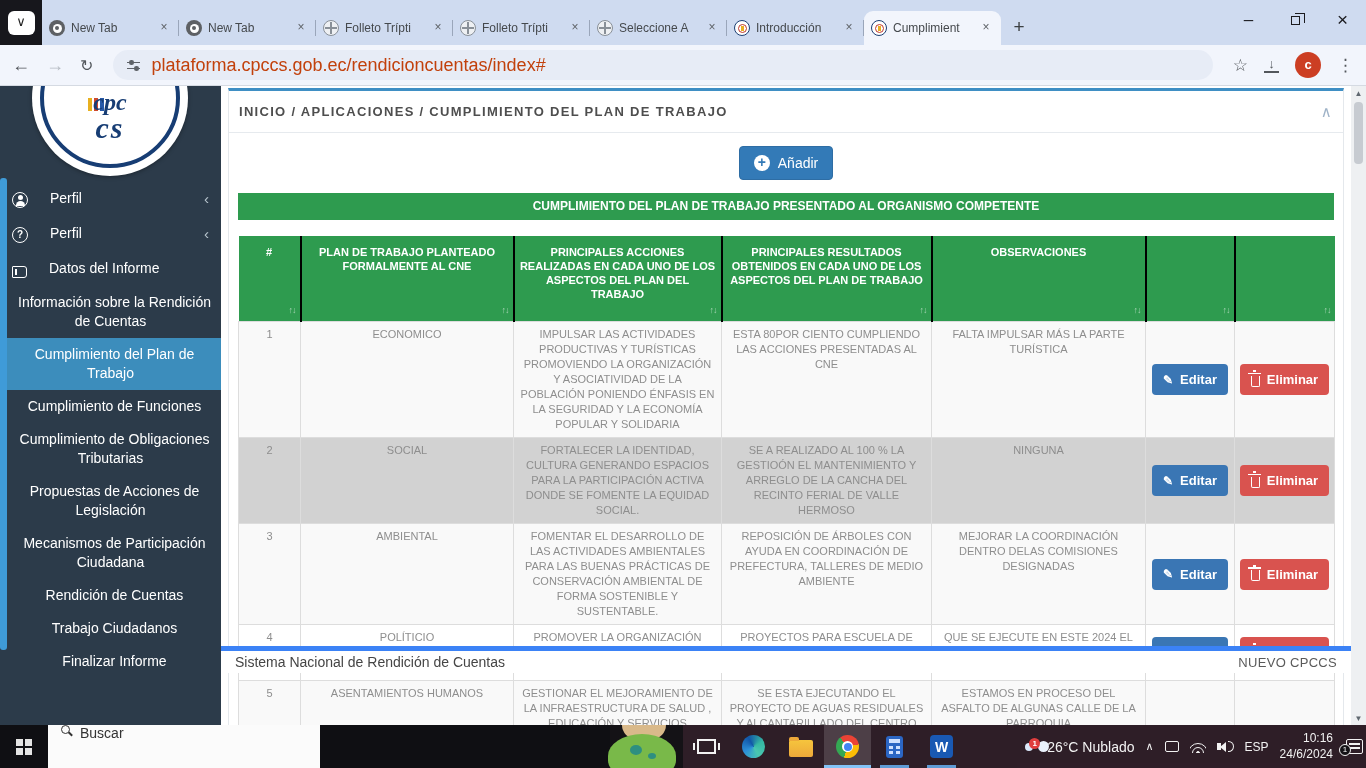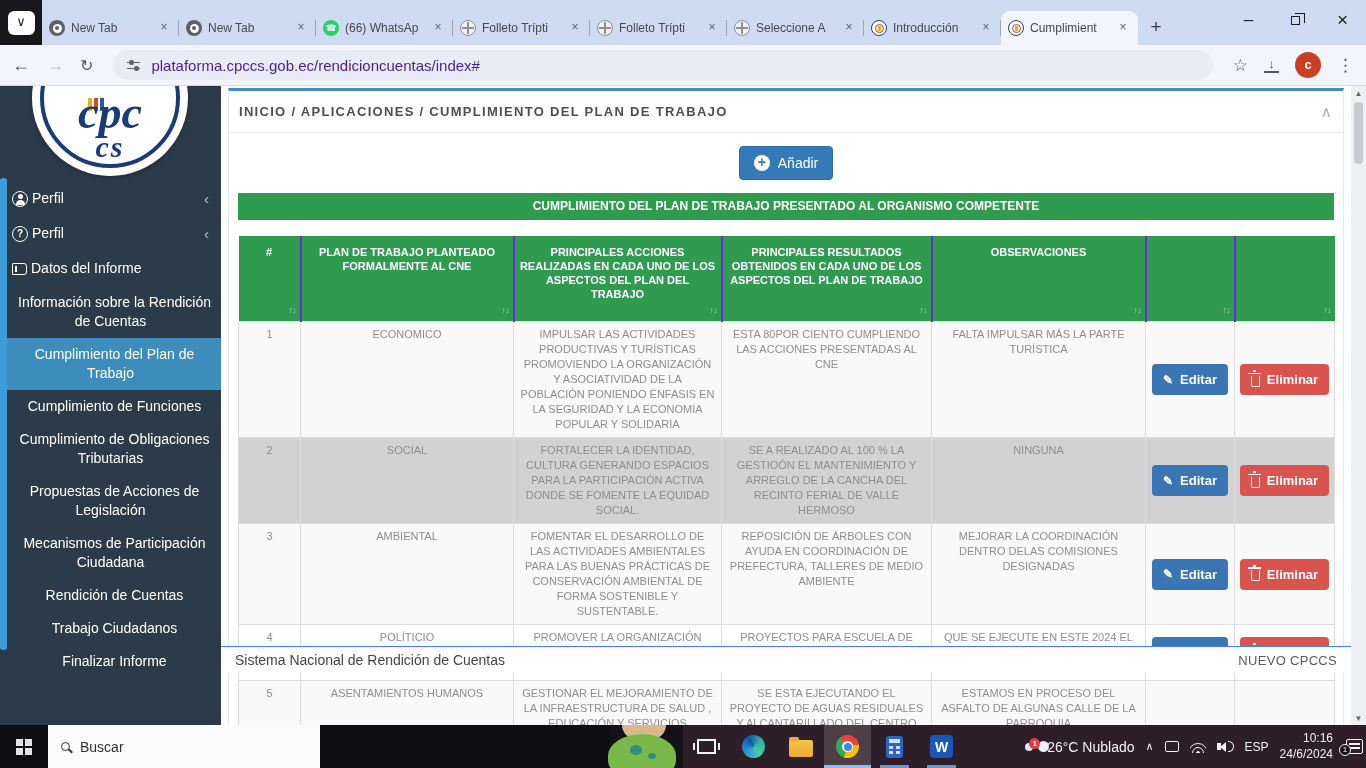--- a/index.html
+++ b/index.html
@@ -43,39 +43,39 @@
   
   .toolbar { position:absolute; top:45px; left:0; right:0; height:41px; background:#f2f5fc; border-bottom:1px solid #d5dae2; display:flex; align-items:center; padding:0 12px; gap:16px; }
   .nav-ic { font-size:18px; color:#53575c; }
   .nav-ic.back::after { content:'←'; }
   .nav-ic.fwd { color:#b7bcc3; } .nav-ic.fwd::after { content:'→'; }
   .nav-ic.reload { font-size:16px; } .nav-ic.reload::after { content:'↻'; }
   .omnibox { flex:1; height:30px; background:#e7ecf6; border-radius:15px; display:flex; align-items:center; padding:0 14px; gap:11px; margin:0 4px; }
   .tune { width:13px; height:11px; position:relative; }
   .tune::before { content:''; position:absolute; left:0; right:0; top:2px; height:1.8px; background:#5f6368; box-shadow:0 6px 0 #5f6368; }
   .tune::after { content:''; position:absolute; top:0.5px; left:2px; width:4.5px; height:4.5px; border-radius:50%; background:#5f6368; box-shadow:5px 6px 0 #5f6368; }
-  .url { font-size:15px; color:#4c1d95; }
+  .url { font-size:18px; color:#c2410c; }
   .tool-ic { font-size:17px; color:#53575c; }
   .tool-ic.star::after { content:'☆'; }
   .dl { position:relative; width:15px; height:15px; color:#53575c; font-size:13px; text-align:center; line-height:12px; border-bottom:2px solid #53575c; }
   .dl::after { content:'↓'; }
   .avatar { width:26px; height:26px; border-radius:50%; background:#cc3e23; color:#fff; font-size:13px; font-weight:bold; text-align:center; line-height:26px; }
   .tool-ic.kebab::after { content:'⋮'; }
 
   
   .sidebar { position:absolute; top:86px; left:0; width:221px; bottom:43px; background:#2c3b4a; color:#fff; overflow:hidden; }
   .logo-badge { position:absolute; left:32px; top:-66px; width:156px; height:156px; border-radius:50%; background:#fff; box-shadow:0 1px 4px rgba(0,0,0,.35); }
   .logo-badge::before { content:''; position:absolute; inset:8px; border:4px solid #173d74; border-radius:50%; }
   .logo-text { position:absolute; left:0; right:0; top:72px; text-align:center; color:#173d74; font-family:"Liberation Serif",serif; font-style:italic; font-weight:bold; line-height:0.9; }
-  .logo-line1 { font-size:46px; } .logo-line2 { font-size:30px; letter-spacing:2px; }
+  .logo-line1 { font-size:24px; } .logo-line2 { font-size:30px; letter-spacing:2px; }
   .logo-bars { position:absolute; left:56px; top:78px; width:4px; height:13px; background:#e8b020; box-shadow:6px 0 0 #cf4a2f, 12px 0 0 #2759a8; }
   .side-strip { position:absolute; left:0; top:92px; width:7px; height:472px; background:#3f9bd8; border-radius:3px; z-index:3; }
   .snav { position:absolute; top:95px; left:0; right:0; }
   .sitem { font-size:14px; line-height:19px; color:#fff; padding:7px 8px; }
-  .sitem.l1 { display:flex; align-items:center; gap:4px; padding:8px 12px; }
+  .sitem.l1 { display:flex; align-items:flex-end; gap:22px; padding:8px 12px; }
   .sitem .chev-r { margin-left:auto; color:#b9c6cf; font-size:15px; }
   .sitem .chev-r::after { content:'‹'; }
   .sitem.link { text-indent:8px;text-align:center; }
   .sitem.active { background:#3c8dbc; }
   .user-ic { width:16px; height:16px; border:1.4px solid #fff; border-radius:50%; position:relative; flex:0 0 16px; }
   .user-ic::before { content:''; position:absolute; left:4.5px; top:2px; width:5px; height:5px; border-radius:50%; background:#fff; }
   .user-ic::after { content:''; position:absolute; left:2.5px; top:8px; width:9px; height:5px; border-radius:5px 5px 0 0; background:#fff; }
   .q-ic { width:16px; height:16px; border:1.4px solid #fff; border-radius:50%; font-size:10px; font-weight:bold; text-align:center; line-height:13px; flex:0 0 16px; }
   .q-ic::after { content:'?'; }
   .book-ic { width:15px; height:12px; border:1.5px solid #fff; border-radius:1px 3px 3px 1px; position:relative; flex:0 0 15px; }
@@ -87,52 +87,52 @@
   .crumb-row { height:42px; display:flex; align-items:center; padding:0 10px; border-bottom:1px solid #e6eaee; font-size:13px; font-weight:bold; letter-spacing:1.3px; color:#4e4e4e; }
   .collapse-ic { margin-left:auto; color:#9fb3c8; font-size:15px; font-weight:normal; }
   .collapse-ic::after { content:'∧'; }
   .add-wrap { text-align:center; margin:13px 0 13px; }
   .btn-add { display:inline-flex; align-items:center; gap:8px; background:#337ab7; color:#fff; border:1px solid #2e6da4; border-radius:4px; padding:8px 14px; font-size:14px; font-family:inherit; }
   .plus-ic { width:16px; height:16px; border-radius:50%; background:#fff; color:#337ab7; font-weight:bold; font-size:14px; line-height:15px; text-align:center; }
   .plus-ic::after { content:'+'; }
   .tbl-wrap { margin:0 9px; }
   .tbl-title { background:#2e9b4f; color:#fff; text-align:center; font-size:12px; font-weight:bold; height:27px; line-height:27px; margin-bottom:16px; }
   table { width:100%; border-collapse:collapse; table-layout:fixed; }
-  th { background:#2e9b4f; color:#fff; font-size:11px; font-weight:bold; padding:9px 4px 20px; position:relative; border-left:2px solid #6d28d9; vertical-align:top; line-height:14px; }
+  th { background:#2e9b4f; color:#fff; font-size:11px; font-weight:bold; padding:9px 4px 20px; position:relative; border-left:2px solid #000000; vertical-align:top; line-height:14px; }
   th:first-child { border-left:none; }
   .sort-ic { position:absolute; bottom:4px; right:4px; font-size:9px; color:rgba(255,255,255,.55); letter-spacing:-1px; }
   .sort-ic::after { content:'↑↓'; }
   td { border:1px solid #ddd; font-size:11px; color:#8e8e8e; text-align:center; vertical-align:top; padding:5px 6px; line-height:15px; background:#fff; }
   tr.odd td { background:#f9f9f9; }
   tr.sel td { background:#d2d2d2; }
   td.act { vertical-align:middle; padding:4px; }
   .btn-edit, .btn-del { display:inline-flex; align-items:center; gap:7px; color:#fff; border:none; border-radius:4px; padding:8px 11px; font-size:13px; font-weight:bold; font-family:inherit; }
   .btn-edit { background:#3a76b4; }
   .btn-del { background:#d9534f; }
   .pencil-ic { font-size:12px; } .pencil-ic::after { content:'✎'; }
   .trash-ic { width:9px; height:11px; border:1.5px solid #fff; border-top:none; border-radius:0 0 2px 2px; position:relative; margin-top:3px; }
   .trash-ic::before { content:''; position:absolute; top:-3px; left:-3.5px; width:13px; height:1.5px; background:#fff; }
   .trash-ic::after { content:''; position:absolute; top:-5.5px; left:1.5px; width:3px; height:2px; background:#fff; }
-  .page-footer { position:absolute; left:0; right:0; top:560px; height:27px; background:#fff; border-top:1px solid #3b82f6; display:flex; align-items:center; padding:0 14px; z-index:6; font-size:14px; color:#454545; }
+  .page-footer { position:absolute; left:0; right:0; top:560px; height:27px; background:#fff; border-top:5px solid #3b82f6; display:flex; align-items:center; padding:0 14px; z-index:6; font-size:14px; color:#454545; }
   .footer-right { margin-left:auto; font-size:13px; color:#5a5a5a; letter-spacing:.3px; }
 
   
   .scrollbar { position:absolute; right:0; top:86px; width:15px; bottom:43px; background:#eef0f2; display:flex; flex-direction:column; align-items:center; z-index:7; }
   .sb-btn { height:14px; font-size:8px; color:#606870; line-height:15px; }
   .sb-btn.up::after { content:'▲'; }
   .sb-btn.down::after { content:'▼'; }
   .sb-thumb { width:9px; height:62px; background:#c7cbd1; border-radius:4px; margin-top:2px; }
   .sb-btn.down { margin-top:auto; }
 
   
   .taskbar { position:absolute; left:0; bottom:0; width:100%; height:43px; background:#141216; }
   .tb-left { position:absolute; left:0; top:0; bottom:0; width:610px; background:#0f0f13; display:flex; z-index:1; }
   .start { width:48px; display:flex; align-items:center; justify-content:center; }
   .winlogo { width:7px; height:7px; background:#e4e4e4; box-shadow:9px 0 0 #e4e4e4, 0 9px 0 #e4e4e4, 9px 9px 0 #e4e4e4; margin:-8px 9px 0 0; }
-  .search { width:272px; background:#fbfbfb; display:flex; align-items:center; gap:10px; padding:0 13px; }
+  .search { width:272px; background:#fbfbfb; display:flex; gap:10px; padding:0 13px; }
   .mag { width:9px; height:9px; border:1.8px solid #333; border-radius:50%; position:relative; }
   .mag::after { content:''; position:absolute; width:5px; height:1.8px; background:#333; transform:rotate(45deg); right:-4px; bottom:-2px; }
   .search-text { font-size:14px; color:#333; }
   .blob { position:absolute; left:596px; top:0; width:92px; height:43px; overflow:hidden; z-index:2; }
   .blob-top { position:absolute; left:26px; top:-2px; width:44px; height:16px; background:#d9b98a; border-radius:0 0 14px 14px; }
   .blob-body { position:absolute; left:12px; top:9px; width:68px; height:44px; background:#79b949; border-radius:50% 50% 40% 40%; }
   .blob-spot { position:absolute; left:34px; top:20px; width:12px; height:10px; background:#2e8f80; border-radius:50%; box-shadow:16px 6px 0 -2px #2e8f80; }
   .tb-tint { position:absolute; left:683px; right:0; top:0; bottom:0; background:rgba(110,58,80,0.30); z-index:1; }
   .task-icons { position:absolute; left:683px; top:0; bottom:0; display:flex; z-index:3; }
   .tbtn { width:47px; display:flex; align-items:center; justify-content:center; position:relative; }
@@ -191,25 +191,20 @@
           <span class="fav fav-chrome"></span>
           <span class="tab-label">New Tab</span>
           <span class="tab-close"></span>
         </div>
       <div class="tab">
           <span class="fav fav-chrome"></span>
           <span class="tab-label">New Tab</span>
           <span class="tab-close"></span>
         </div>
       <div class="tab">
-          <span class="fav fav-whatsapp"></span>
-          <span class="tab-label">(66) WhatsAp</span>
-          <span class="tab-close"></span>
-        </div>
-      <div class="tab">
           <span class="fav fav-globe"></span>
           <span class="tab-label">Folleto Trípti</span>
           <span class="tab-close"></span>
         </div>
       <div class="tab">
           <span class="fav fav-globe"></span>
           <span class="tab-label">Folleto Trípti</span>
           <span class="tab-close"></span>
         </div>
       <div class="tab">

